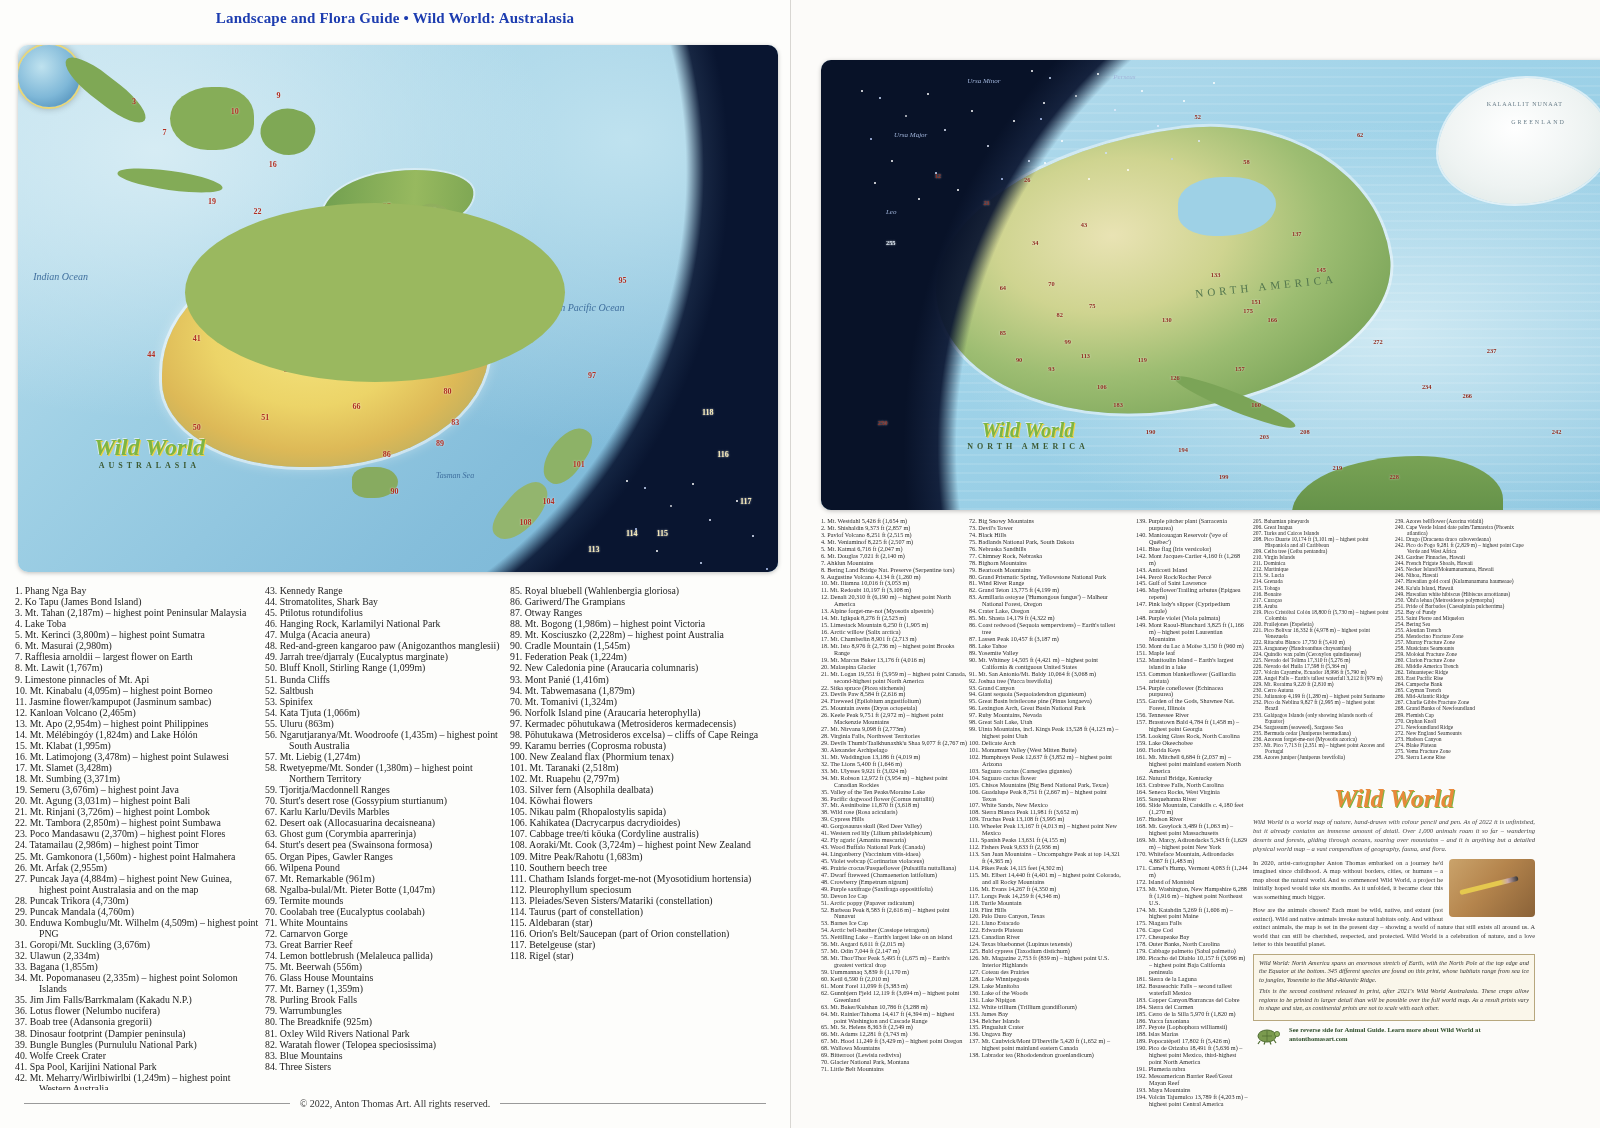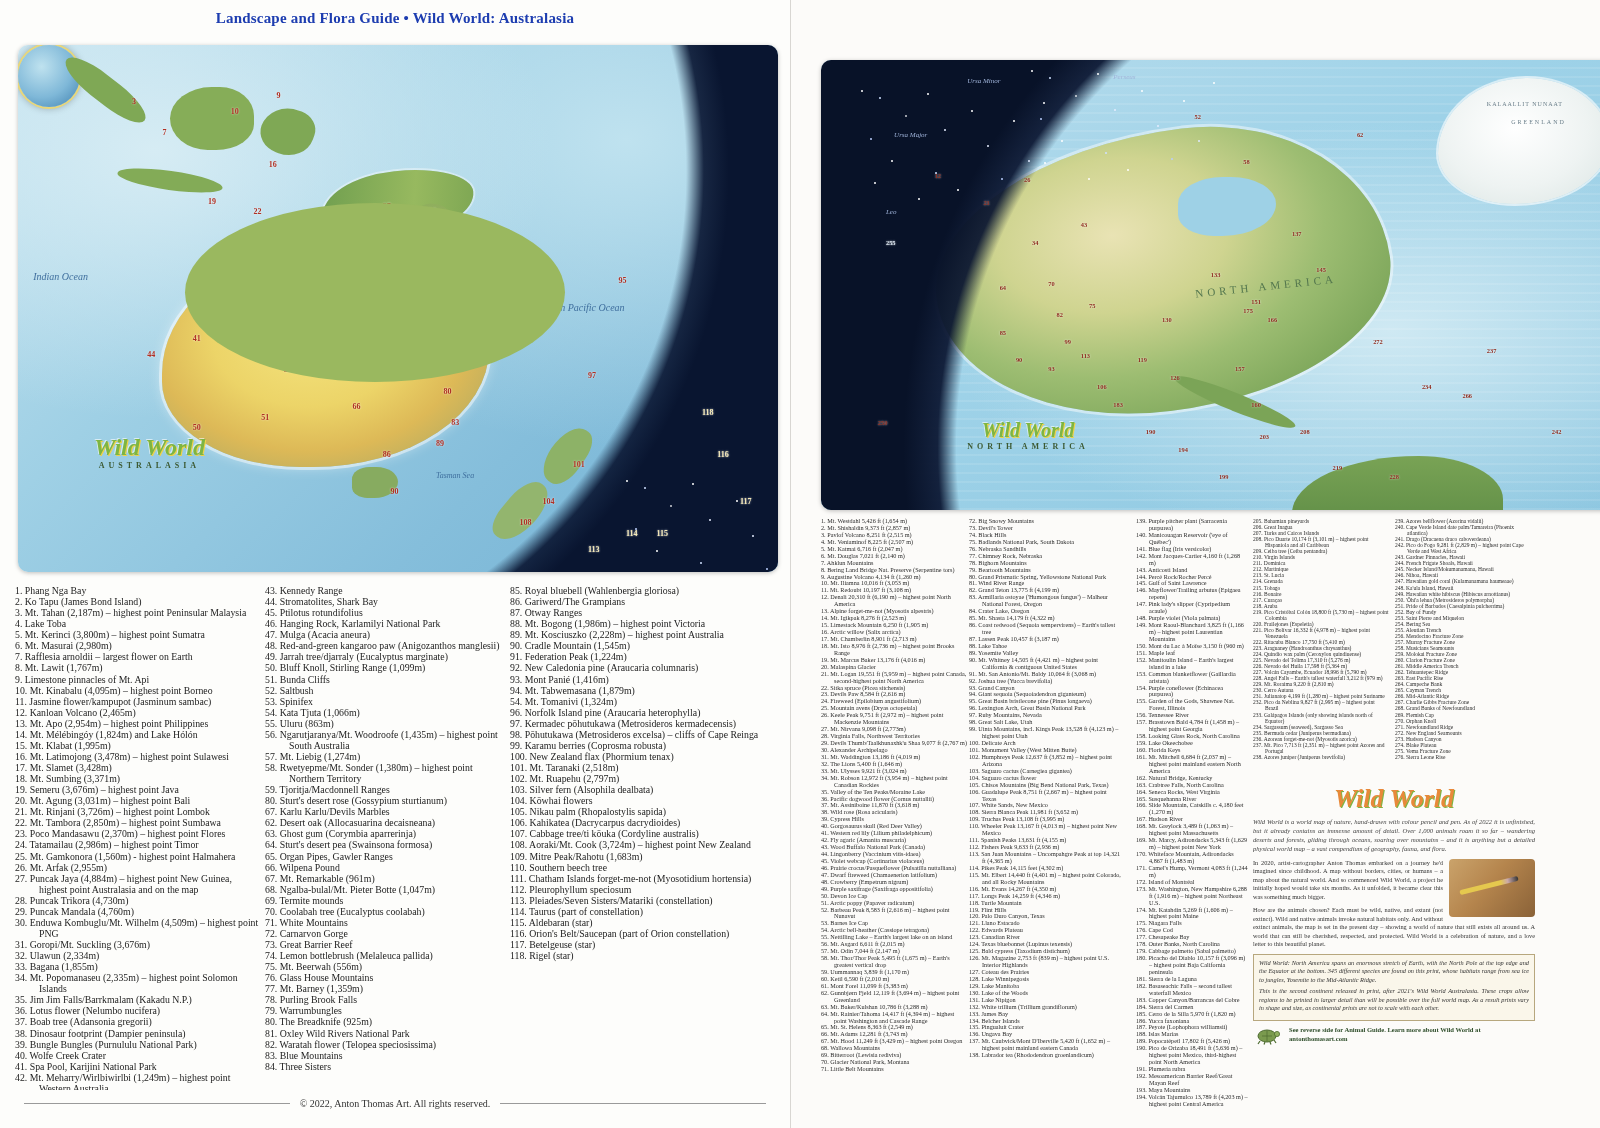--- a/index.html
+++ b/index.html
@@ -235,21 +235,21 @@
         <div class="li-l">50. Bluff Knoll, Stirling Range (1,099m)</div>
         <div class="li-l">51. Bunda Cliffs</div>
         <div class="li-l">52. Saltbush</div>
         <div class="li-l">53. Spinifex</div>
         <div class="li-l">54. Kata Tjuta (1,066m)</div>
         <div class="li-l">55. Uluru (863m)</div>
         <div class="li-l">56. Ngarutjaranya/Mt. Woodroofe (1,435m) – highest point South Australia</div>
         <div class="li-l">57. Mt. Liebig (1,274m)</div>
         <div class="li-l">58. Rwetyepme/Mt. Sonder (1,380m) – highest point Northern Territory</div>
         <div class="li-l">59. Tjoritja/Macdonnell Ranges</div>
-        <div class="li-l">80. Sturt's desert rose (Gossypium sturtianum)</div>
+        <div class="li-l">70. Sturt's desert rose (Gossypium sturtianum)</div>
         <div class="li-l">67. Karlu Karlu/Devils Marbles</div>
         <div class="li-l">62. Desert oak (Allocasuarina decaisneana)</div>
         <div class="li-l">63. Ghost gum (Corymbia aparrerinja)</div>
         <div class="li-l">64. Sturt's desert pea (Swainsona formosa)</div>
         <div class="li-l">65. Organ Pipes, Gawler Ranges</div>
         <div class="li-l">66. Wilpena Pound</div>
         <div class="li-l">67. Mt. Remarkable (961m)</div>
         <div class="li-l">68. Ngalba-bulal/Mt. Pieter Botte (1,047m)</div>
         <div class="li-l">69. Termite mounds</div>
         <div class="li-l">70. Coolabah tree (Eucalyptus coolabah)</div>
@@ -272,21 +272,21 @@
         <div class="li-l">85. Royal bluebell (Wahlenbergia gloriosa)</div>
         <div class="li-l">86. Gariwerd/The Grampians</div>
         <div class="li-l">87. Otway Ranges</div>
         <div class="li-l">88. Mt. Bogong (1,986m) – highest point Victoria</div>
         <div class="li-l">89. Mt. Kosciuszko (2,228m) – highest point Australia</div>
         <div class="li-l">90. Cradle Mountain (1,545m)</div>
         <div class="li-l">91. Federation Peak (1,224m)</div>
         <div class="li-l">92. New Caledonia pine (Araucaria columnaris)</div>
         <div class="li-l">93. Mont Panié (1,416m)</div>
         <div class="li-l">94. Mt. Tabwemasana (1,879m)</div>
-        <div class="li-l">54. Mt. Tomanivi (1,324m)</div>
+        <div class="li-l">70. Mt. Tomanivi (1,324m)</div>
         <div class="li-l">96. Norfolk Island pine (Araucaria heterophylla)</div>
         <div class="li-l">97. Kermadec pōhutukawa (Metrosideros kermadecensis)</div>
         <div class="li-l">98. Pōhutukawa (Metrosideros excelsa) – cliffs of Cape Reinga</div>
         <div class="li-l">99. Karamu berries (Coprosma robusta)</div>
         <div class="li-l">100.  New Zealand flax (Phormium tenax)</div>
         <div class="li-l">101.  Mt. Taranaki (2,518m)</div>
         <div class="li-l">102.  Mt. Ruapehu (2,797m)</div>
         <div class="li-l">103.  Silver fern (Alsophila dealbata)</div>
         <div class="li-l">104.  Kōwhai flowers</div>
         <div class="li-l">105.  Nikau palm (Rhopalostylis sapida)</div>

